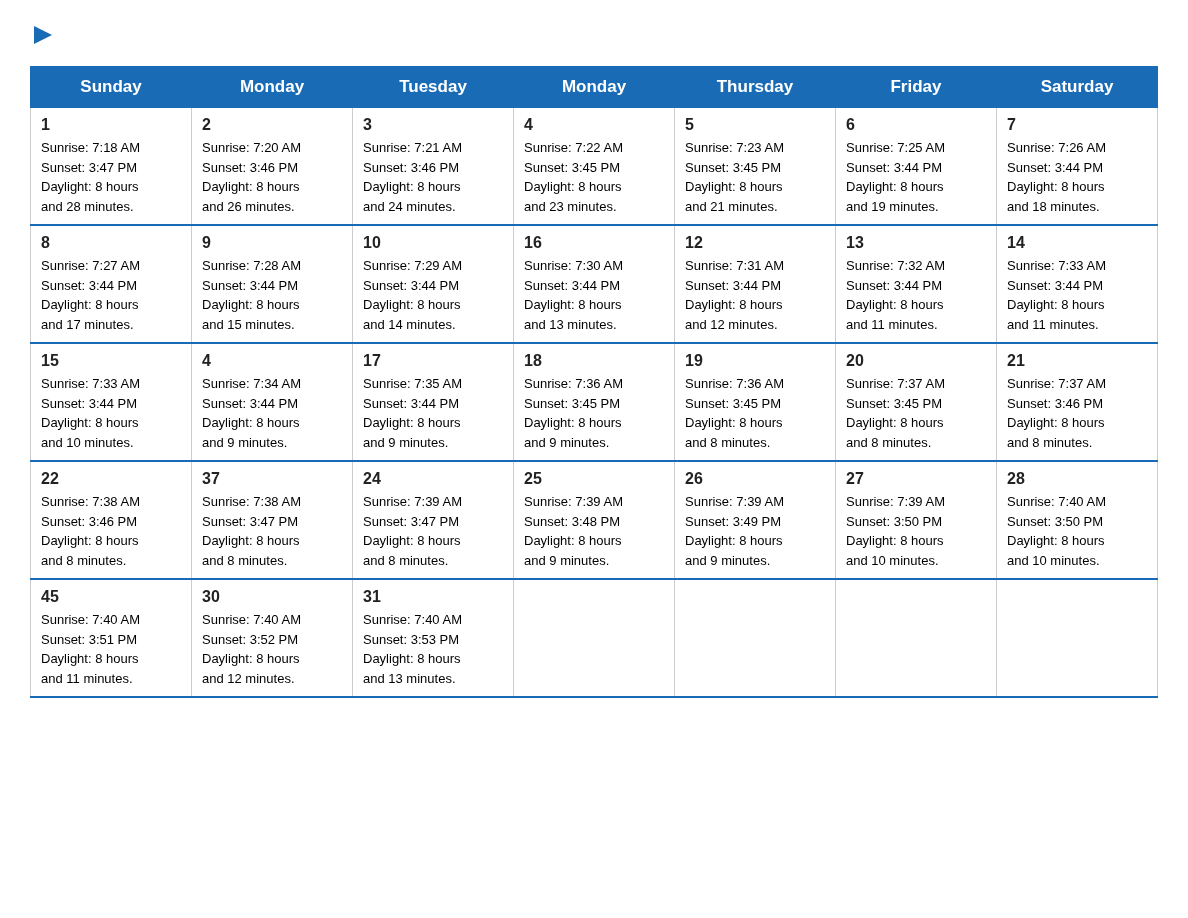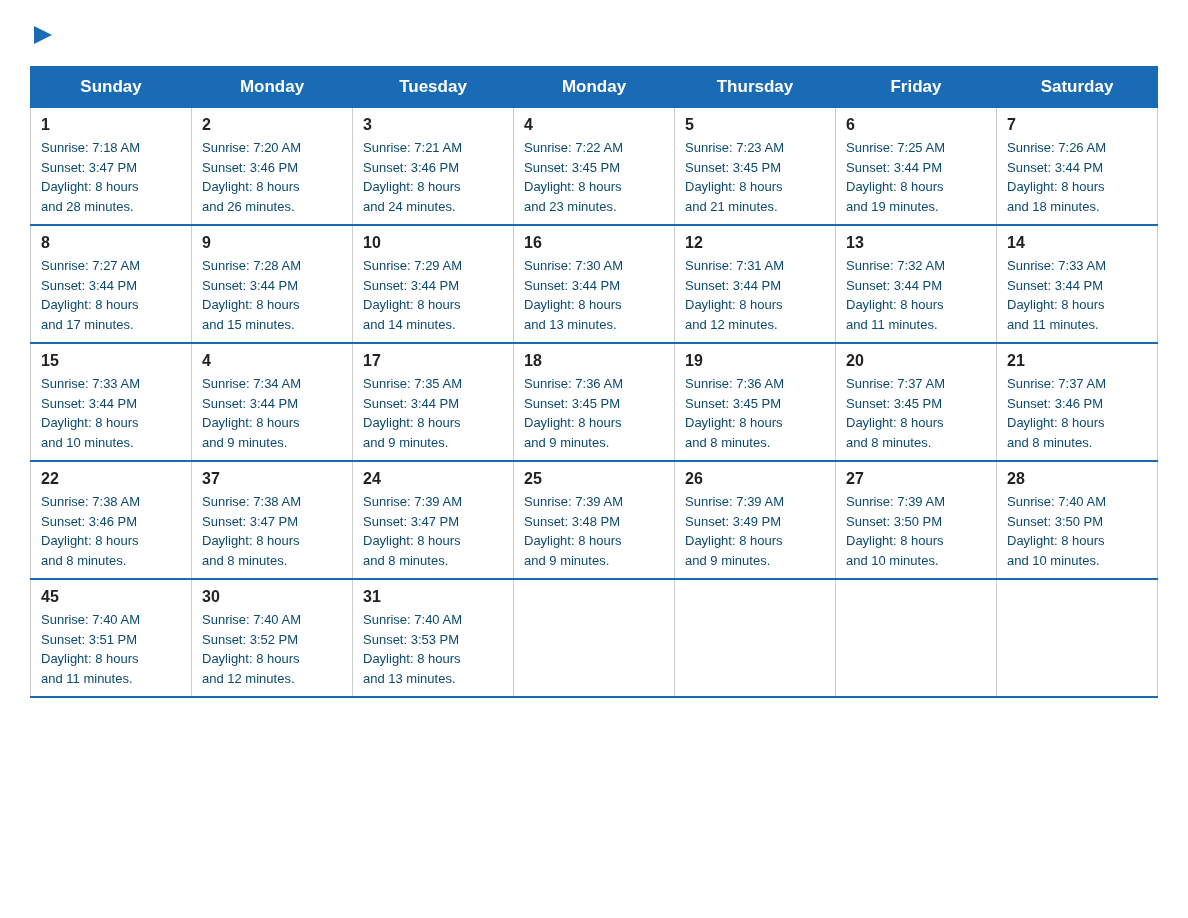--- a/index.html
+++ b/index.html
@@ -77,21 +77,21 @@
     }
     .day-number {
       font-size: 16px;
       font-weight: bold;
       color: #222;
       display: block;
       margin-bottom: 4px;
     }
     .day-info {
       font-size: 13px;
-      color: #0c4a6e;
+      color: #000000;
       line-height: 1.5;
     }
     .calendar-table tbody tr {
       border-bottom: 2px solid #1a6bb5;
     }
     .logo-icon-wrapper {
       display: flex;
       align-items: flex-start;
     }
   </style>

